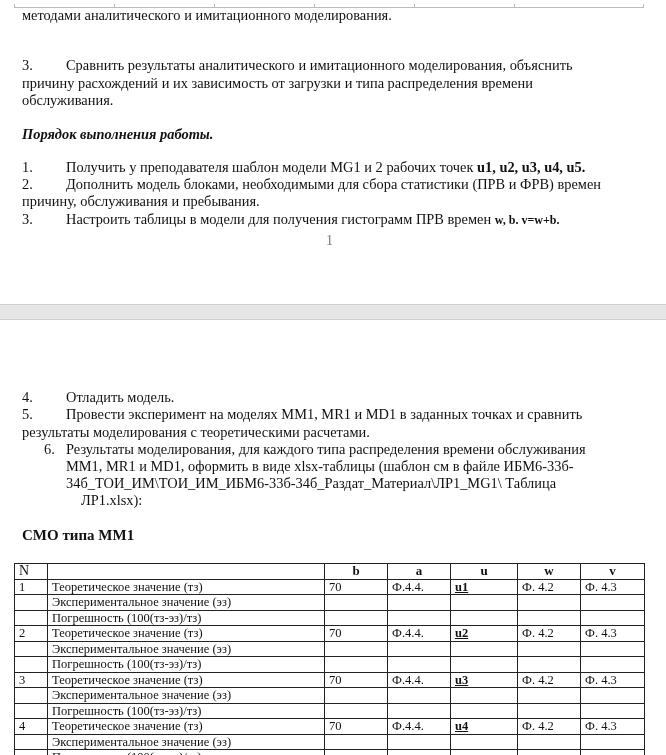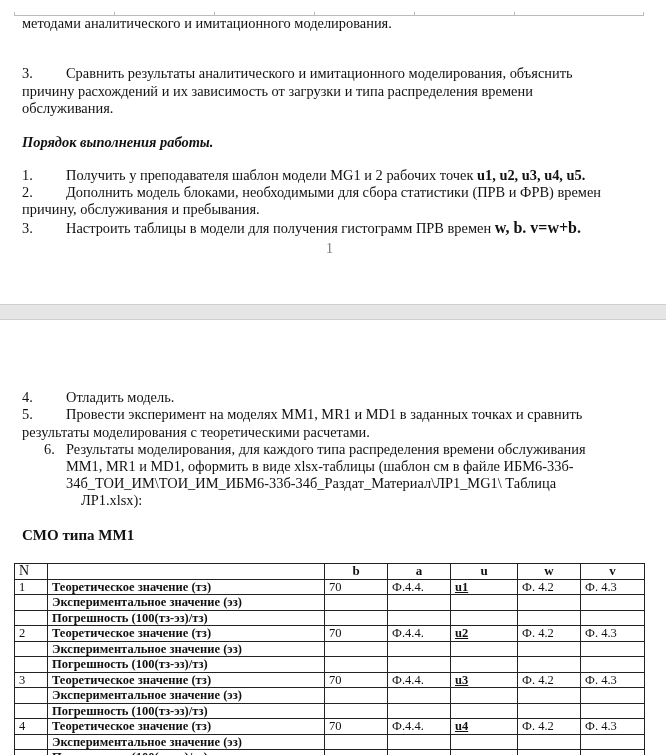--- a/index.html
+++ b/index.html
@@ -4,59 +4,59 @@
 <style>
   html, body { margin: 0; padding: 0; }
   body {
     width: 666px; height: 755px; overflow: hidden;
     background: #ffffff;
     font-family: "Liberation Serif", serif;
     color: #111;
     position: relative;
   }
   .page { position: absolute; left: 0; width: 666px; background: #fff; }
-  .page1 { top: 12px; height: 308px; }
+  .page1 { top: 4px; height: 308px; }
   .page2 { top: 320px; height: 435px; }
   .gap {
     position: absolute; left: 0; top: 304px; width: 666px; height: 16px;
     background: #e6e6e6;
     border-top: 1px solid #cfcfcf; border-bottom: 1px solid #cfcfcf;
     box-sizing: border-box;
   }
   .prev-table-edge {
     position: absolute; left: 14px; top: 0; width: 630px; height: 3px;
     border-bottom: 1px solid #bbb;
   }
   .prev-table-edge span {
     position: absolute; top: 0; width: 1px; height: 3px; background: #bbb;
   }
   .line {
     position: absolute; left: 22px; font-size: 14.4px; line-height: 17px; white-space: nowrap;
   }
   .num { display: inline-block; width: 44px; }
   .b { font-weight: bold; }
   .bi { font-weight: bold; font-style: italic; }
-  .big { font-size: 16px; }
+  .big { font-size: 12px; }
   .pagenum { position: absolute; left: 326px; top: 229px; font-size: 14px; color: #777; }
   .heading { position: absolute; left: 22px; font-weight: bold; font-size: 15px; }
 
   table.smo {
     position: absolute; left: 14px; top: 563px;
     border-collapse: collapse; table-layout: fixed;
     font-size: 12.5px; line-height: 14px;
   }
   table.smo td, table.smo th {
     border: 1px solid #222; padding: 0 4px; height: 14.5px; overflow: hidden; white-space: nowrap;
     vertical-align: top;
   }
   table.smo th { font-weight: bold; text-align: center; font-size: 13px; }
   table.smo th.n { text-align: left; font-weight: normal; font-size: 14px; }
   td.nc { border-bottom: none; border-top: 1px solid #222; }
   td.nc.cont { border-top: none; }
-  td.lbl { padding-left: 6px; font-weight: bold; }
+  td.lbl { padding-left: 6px; }
   td.u { font-weight: bold; text-decoration: underline; }
 </style>
 </head>
 <body>
 
 <div class="page page1">
   <div class="prev-table-edge">
     <span style="left:0"></span>
       <span style="left:100px"></span>
       <span style="left:200px"></span>

